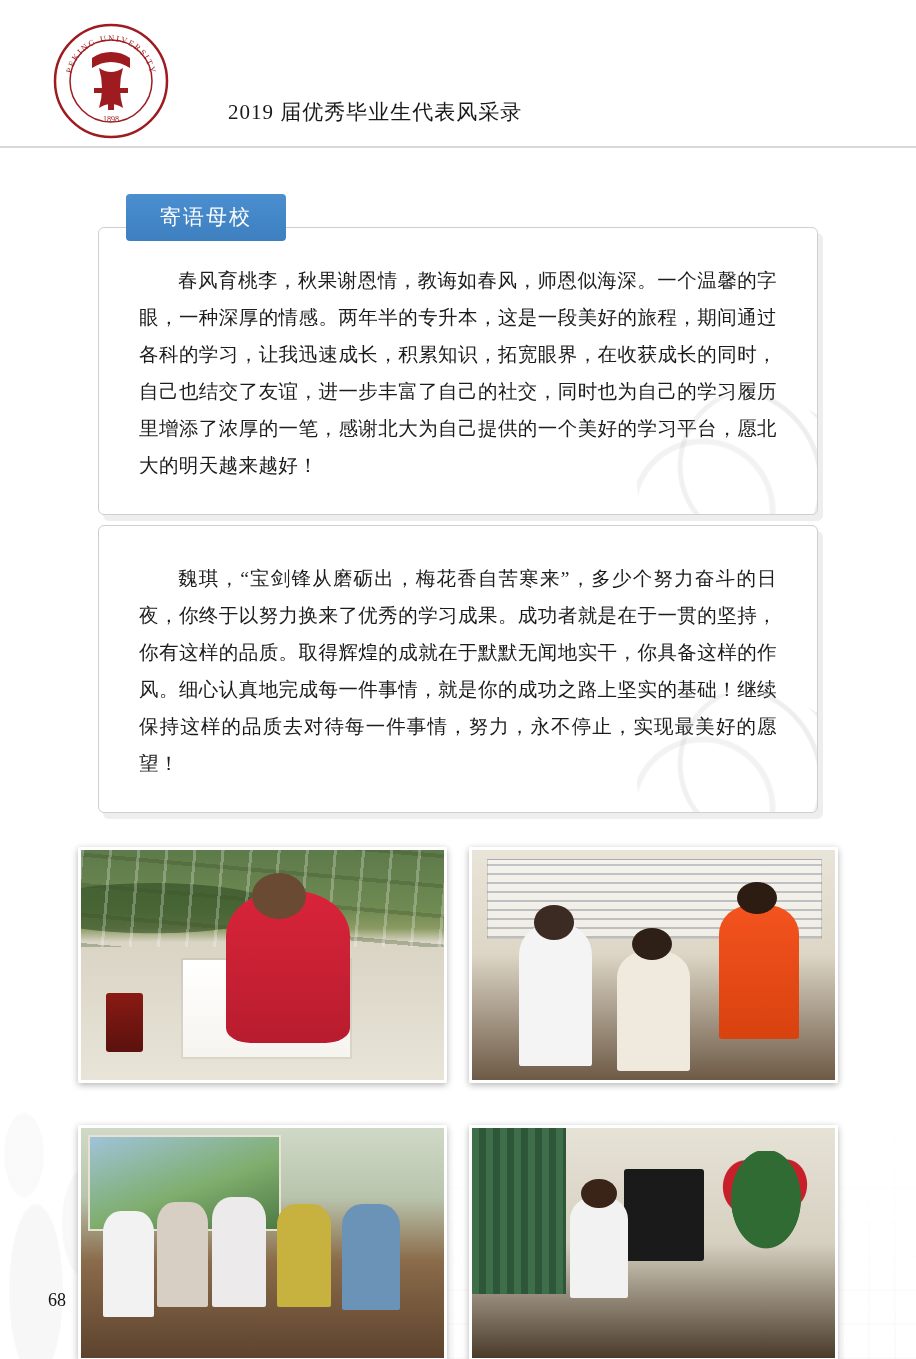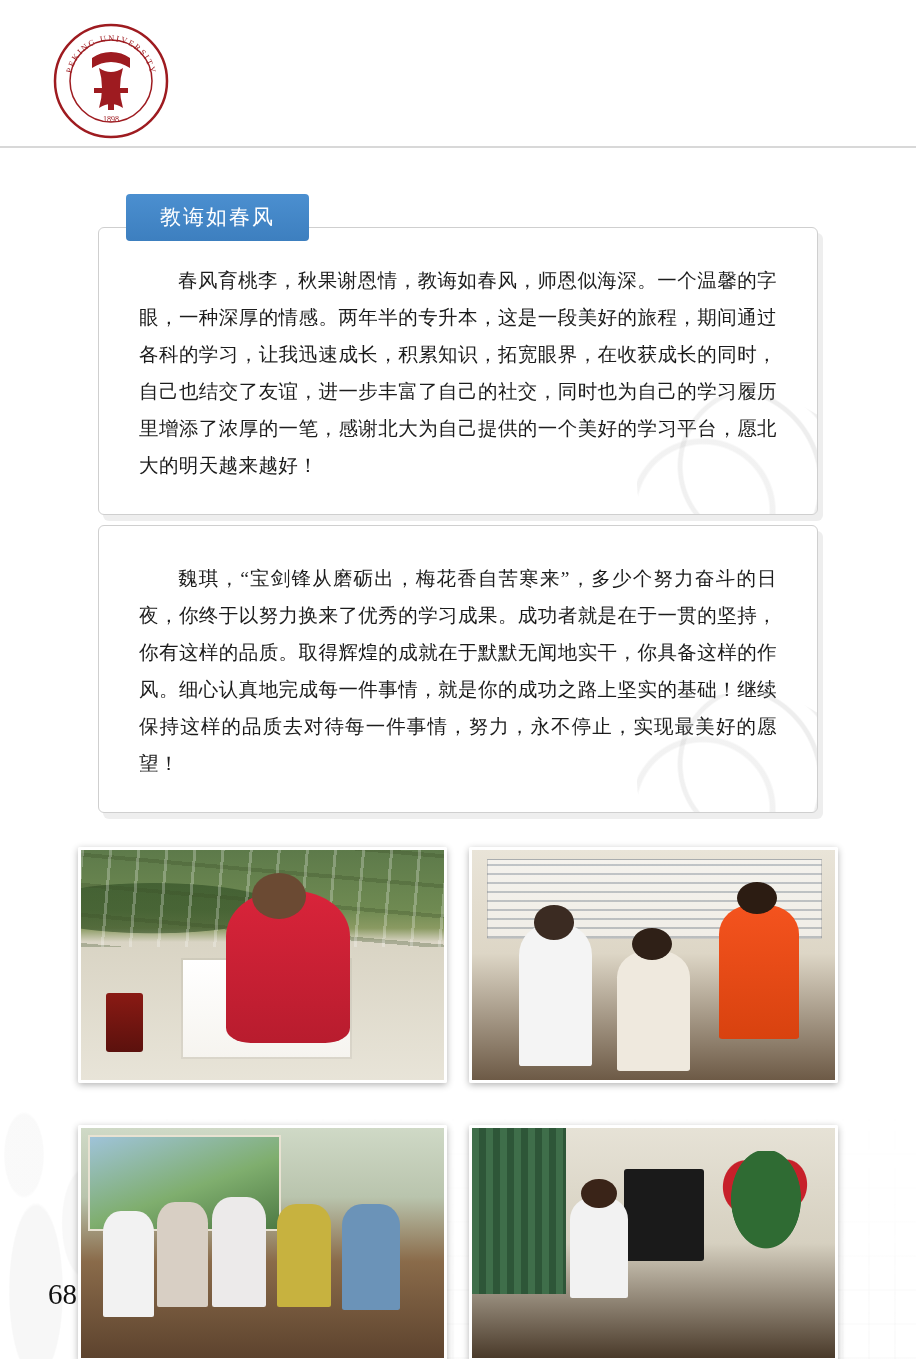--- a/index.html
+++ b/index.html
@@ -234,21 +234,21 @@
       radial-gradient(ellipse at 70% 28%, #c7202a 0 20%, transparent 21%);
   }
   .ph4 .person { position:absolute; left:27%; top:30%; width:16%; height:44%; background:#f2f2f2; border-radius:40% 40% 4% 4%/22% 22% 2% 2%; }
   .ph4 .phead { position:absolute; left:30%; top:22%; width:10%; height:13%; background:#3a2418; border-radius:50%; }
 
   
   .page-number {
     position: absolute;
     left: 48px;
     bottom: 48px;
-    font-size: 29px;
+    font-size: 18px;
     color: #111;
     z-index: 5;
     font-family: "Liberation Serif", serif;
   }
 </style>
 </head>
 <body>
 
 <div class="bg-deco">
   <div class="bg-deco-left"></div>
@@ -266,24 +266,25 @@
         <path d="M47 46 q6 20 0 40 q6 -4 12 -4 q6 0 12 4 q-6 -20 0 -40 q-6 4 -12 4 q-6 0 -12 -4 z" fill="#9e1b20"></path>
         <rect x="42" y="66" width="34" height="5" fill="#9e1b20"></rect>
         <rect x="56" y="52" width="6" height="36" fill="#9e1b20"></rect>
         <text x="59" y="100" font-size="8" fill="#9e1b20" text-anchor="middle" font-family="Liberation Serif, serif">1898</text>
         <path id="arcTop" d="M 19 59 A 40 40 0 0 1 99 59" fill="none"></path>
         <text font-size="8.5" fill="#9e1b20" font-family="Liberation Serif, serif" letter-spacing="1.6">
           <textPath href="#arcTop" startOffset="6%">PEKING UNIVERSITY</textPath>
         </text>
       </svg>
     </div>
+    <div class="header-title">2019 届优秀毕业生代表风采录</div>
   </div>
 
   <div class="section" style="margin-top:46px;">
-    <div class="tab tab-blue">教诲如春风</div>
+    <div class="tab tab-blue">寄语母校</div>
     <div class="card">
       <p>春风育桃李，秋果谢恩情，教诲如春风，师恩似海深。一个温馨的字眼，一种深厚的情感。两年半的专升本，这是一段美好的旅程，期间通过各科的学习，让我迅速成长，积累知识，拓宽眼界，在收获成长的同时，自己也结交了友谊，进一步丰富了自己的社交，同时也为自己的学习履历里增添了浓厚的一笔，感谢北大为自己提供的一个美好的学习平台，愿北大的明天越来越好！</p>
     </div>
   </div>
 
   <div class="section-gap"></div>
 
   <div class="section clearfix">
     <div style="clear:both;"></div>
     <div class="card">

